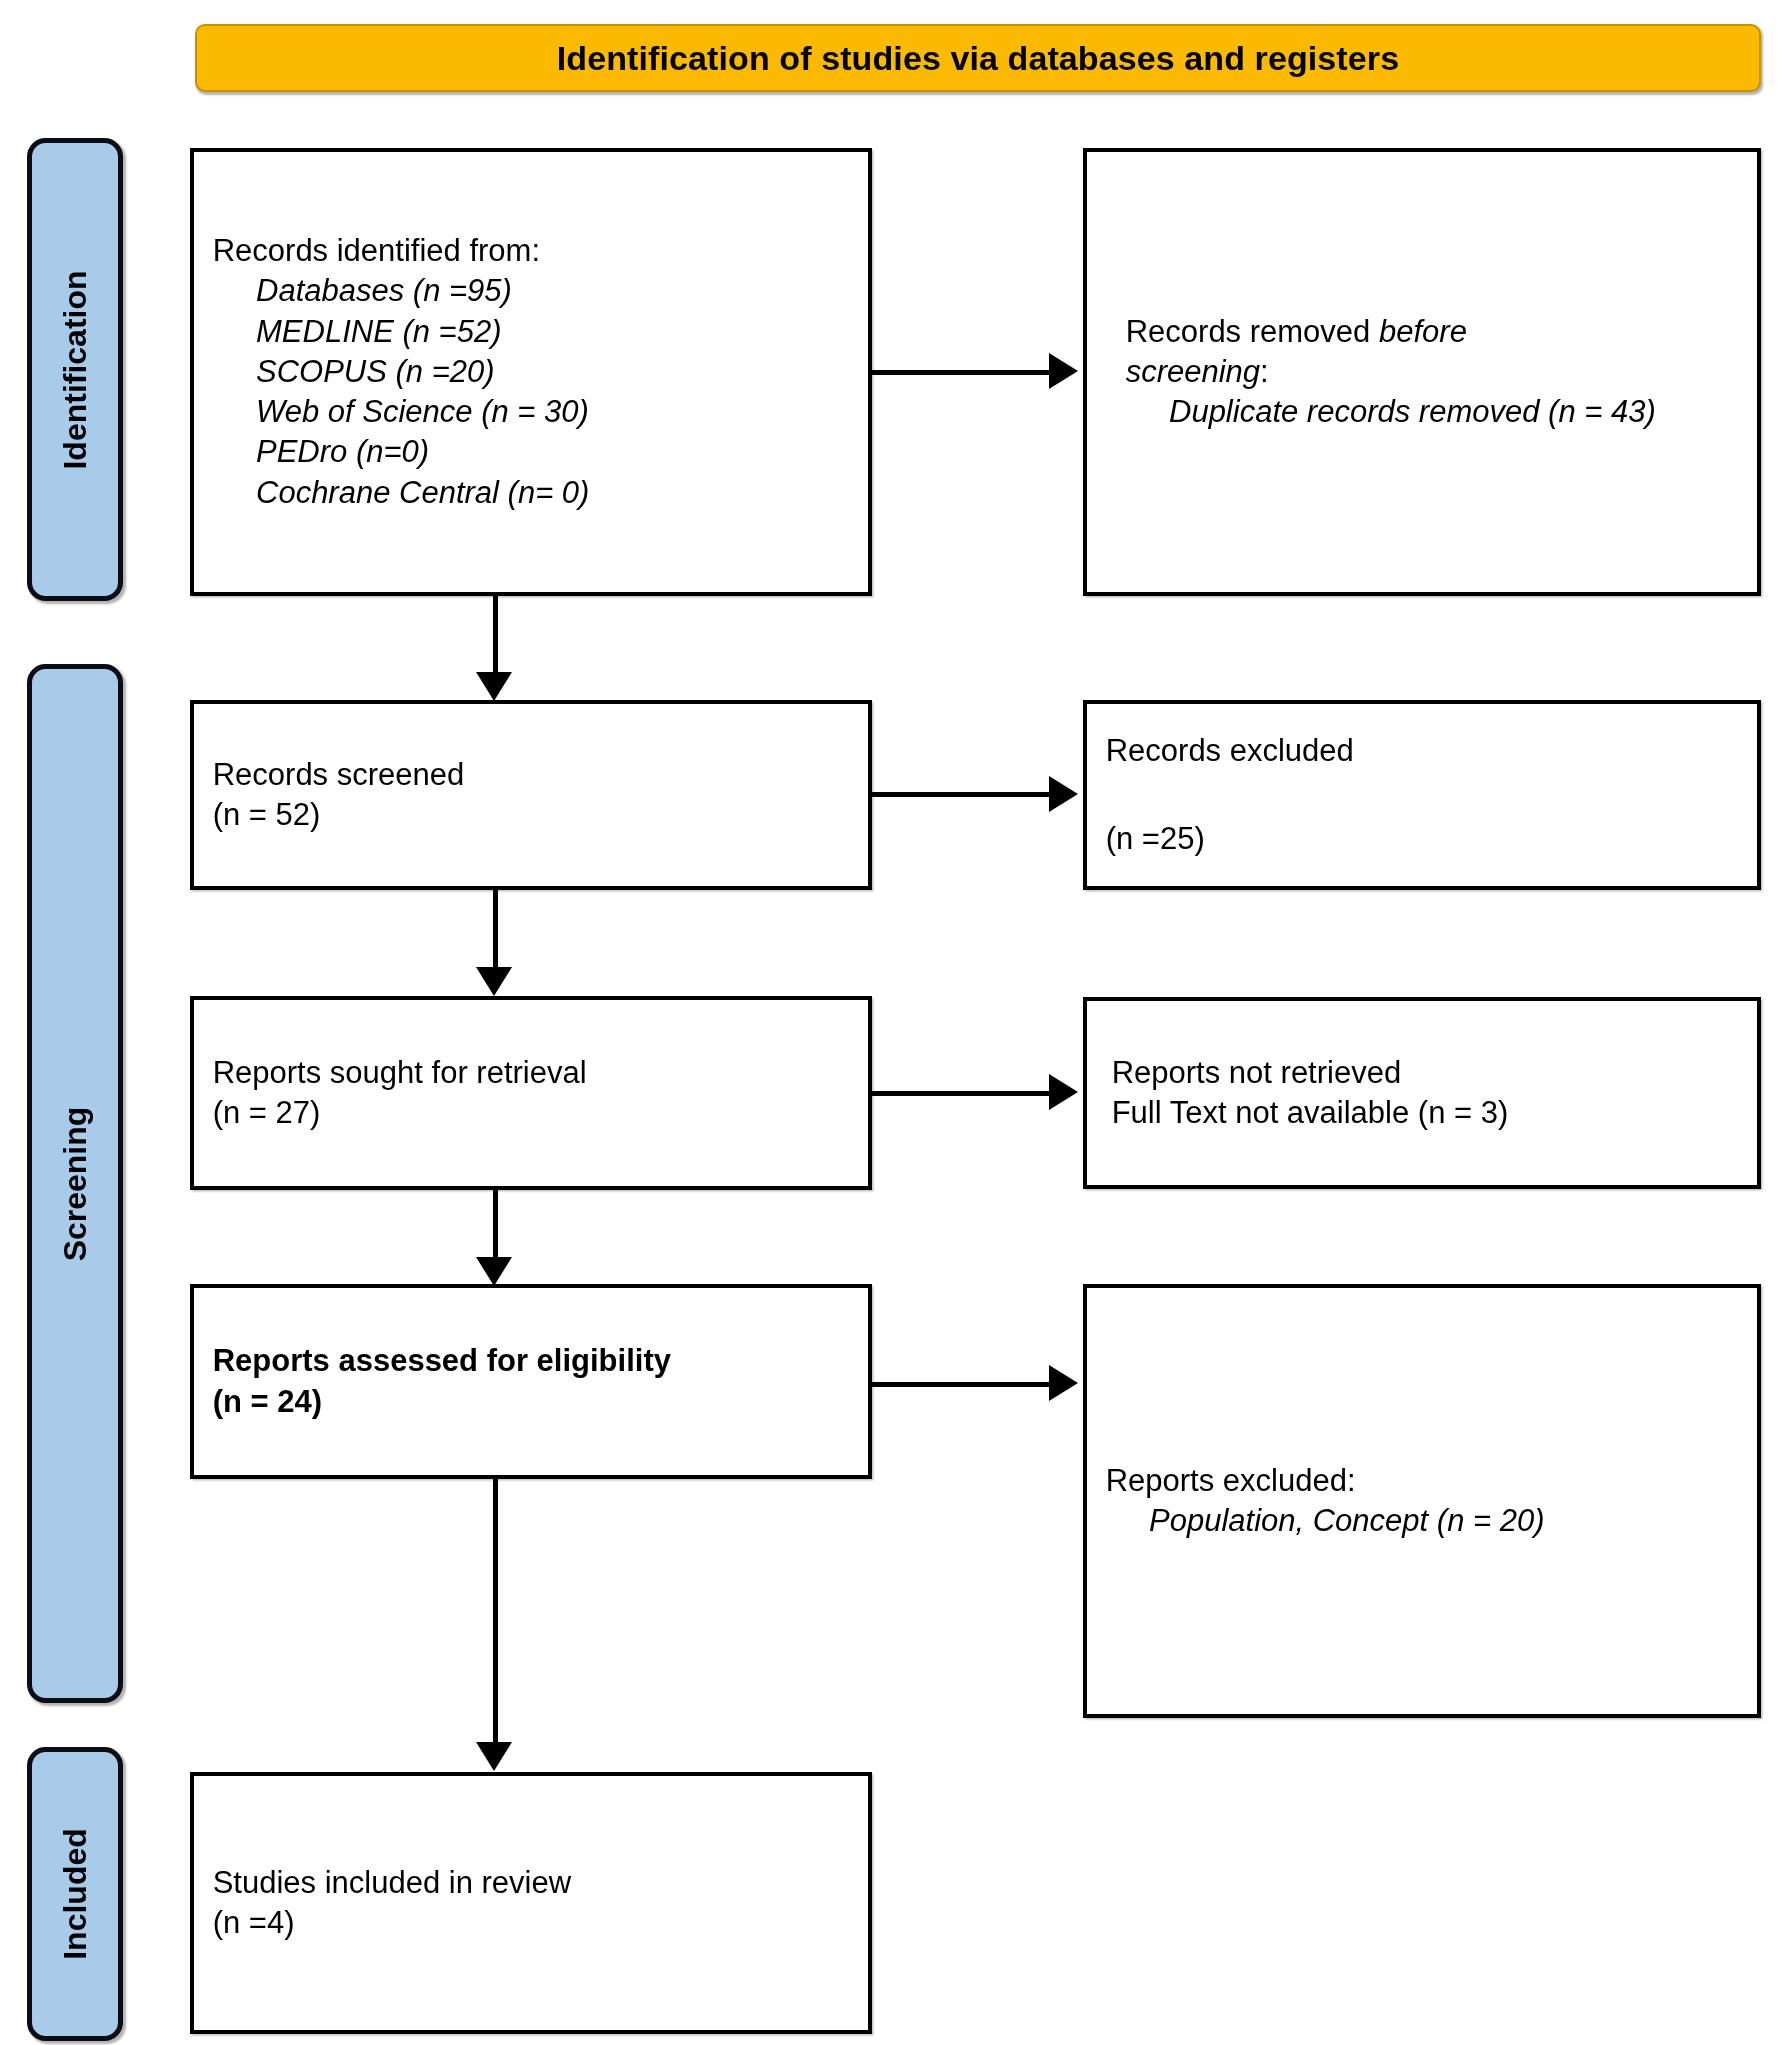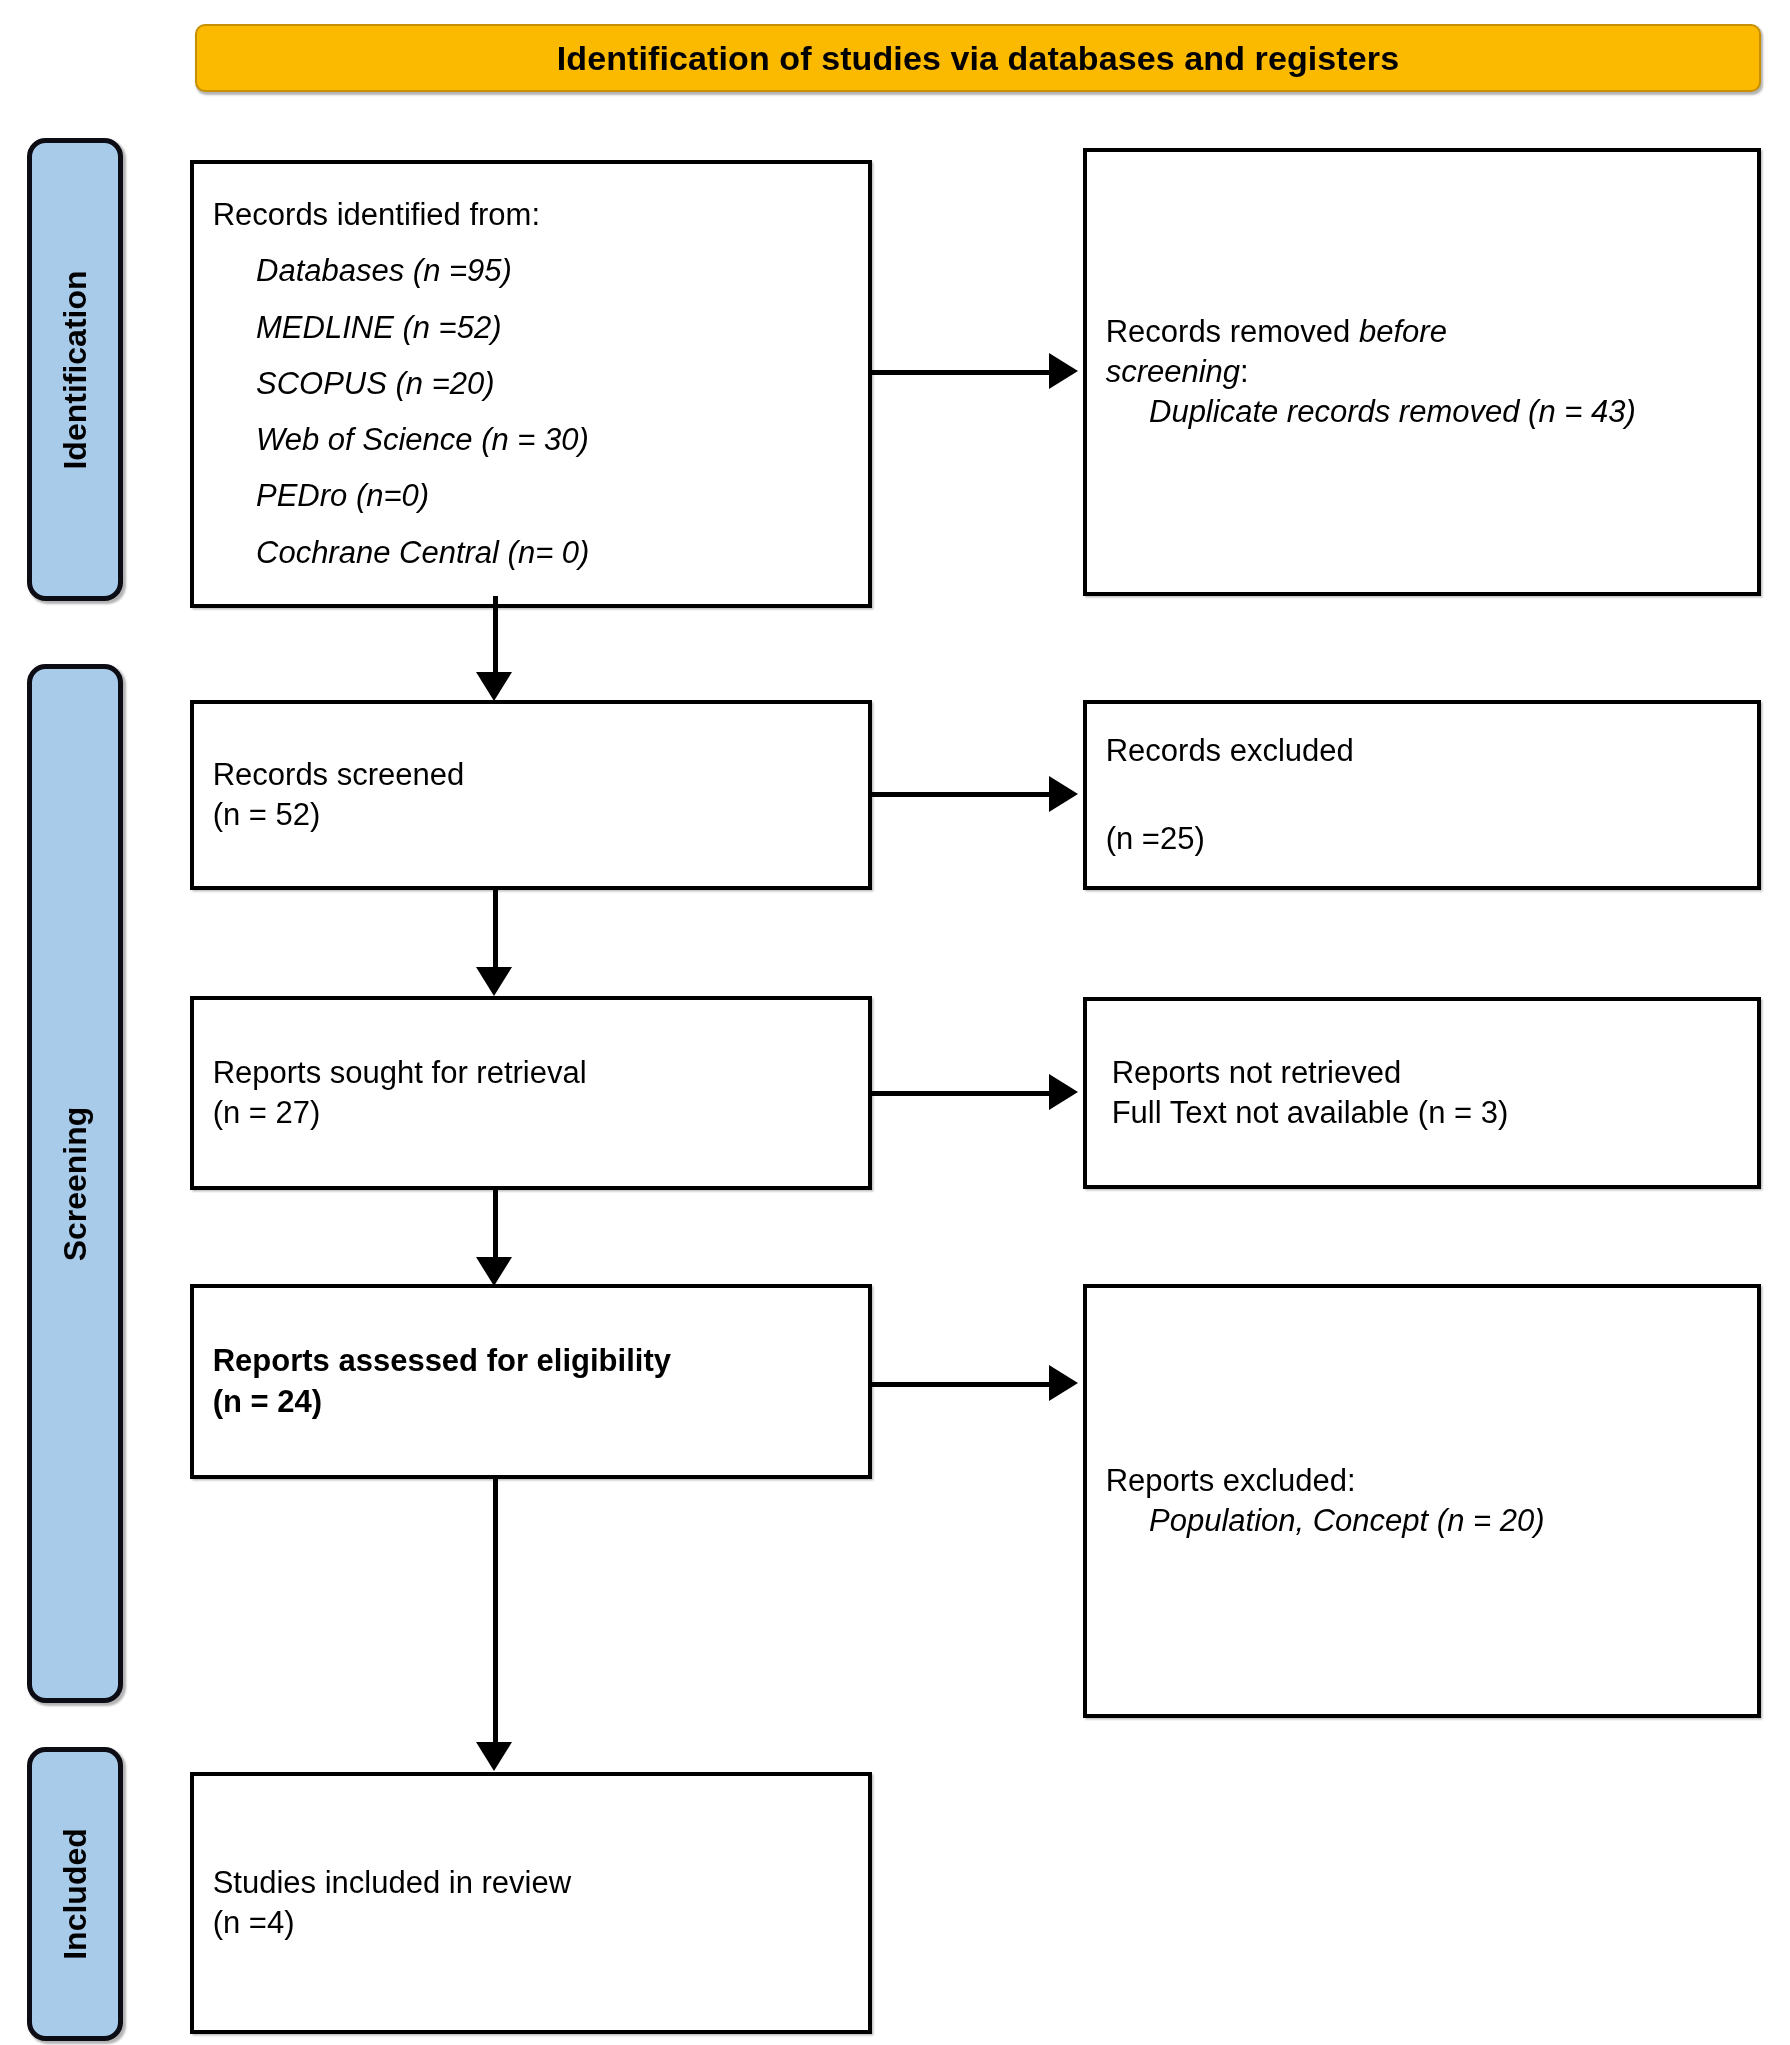--- a/index.html
+++ b/index.html
@@ -83,28 +83,28 @@
   .fbox .txt {
     font-size: 31px;
     line-height: 1.30;
     color: #000000;
     padding: 0 18.7px;
     white-space: pre-wrap;
   }
   .fbox .txt.indent { padding-left: 62px; font-style: italic; }
 
   
-  #box-identified       { left: 190px; top: 160px;  width: 682px;  height: 448px; gap: 16px; }
+  #box-identified       { left: 190px; top: 148px;  width: 682px;  height: 448px; }
   #box-screened         { left: 190px; top: 700px;  width: 682px;  height: 190px; }
   #box-sought           { left: 190px; top: 996px; width: 682px;  height: 194px; }
   #box-assessed         { left: 190px; top: 1284px; width: 682px;  height: 195px; font-weight: bold; }
   #box-included-studies { left: 190px; top: 1772px; width: 682px;  height: 262px; }
 
   
-  #box-removed        { left: 1083px; top: 148px;  width: 678px; height: 448px; }
+  #box-removed        { left: 1083px; top: 148px;  width: 678px; height: 448px; padding-left: 20px; }
   #box-excluded-rec   { left: 1083px; top: 700px;  width: 678px; height: 190px; gap: 48px; }
   #box-not-retrieved  { left: 1083px; top: 997px; width: 678px; height: 192px; padding-left: 6px; }
   #box-excluded-rep   { left: 1083px; top: 1284px; width: 678px; height: 434px; }
   .vline {
     position: absolute;
     width: 5px;
     background: #000000;
   }
   .hline {
     position: absolute;

